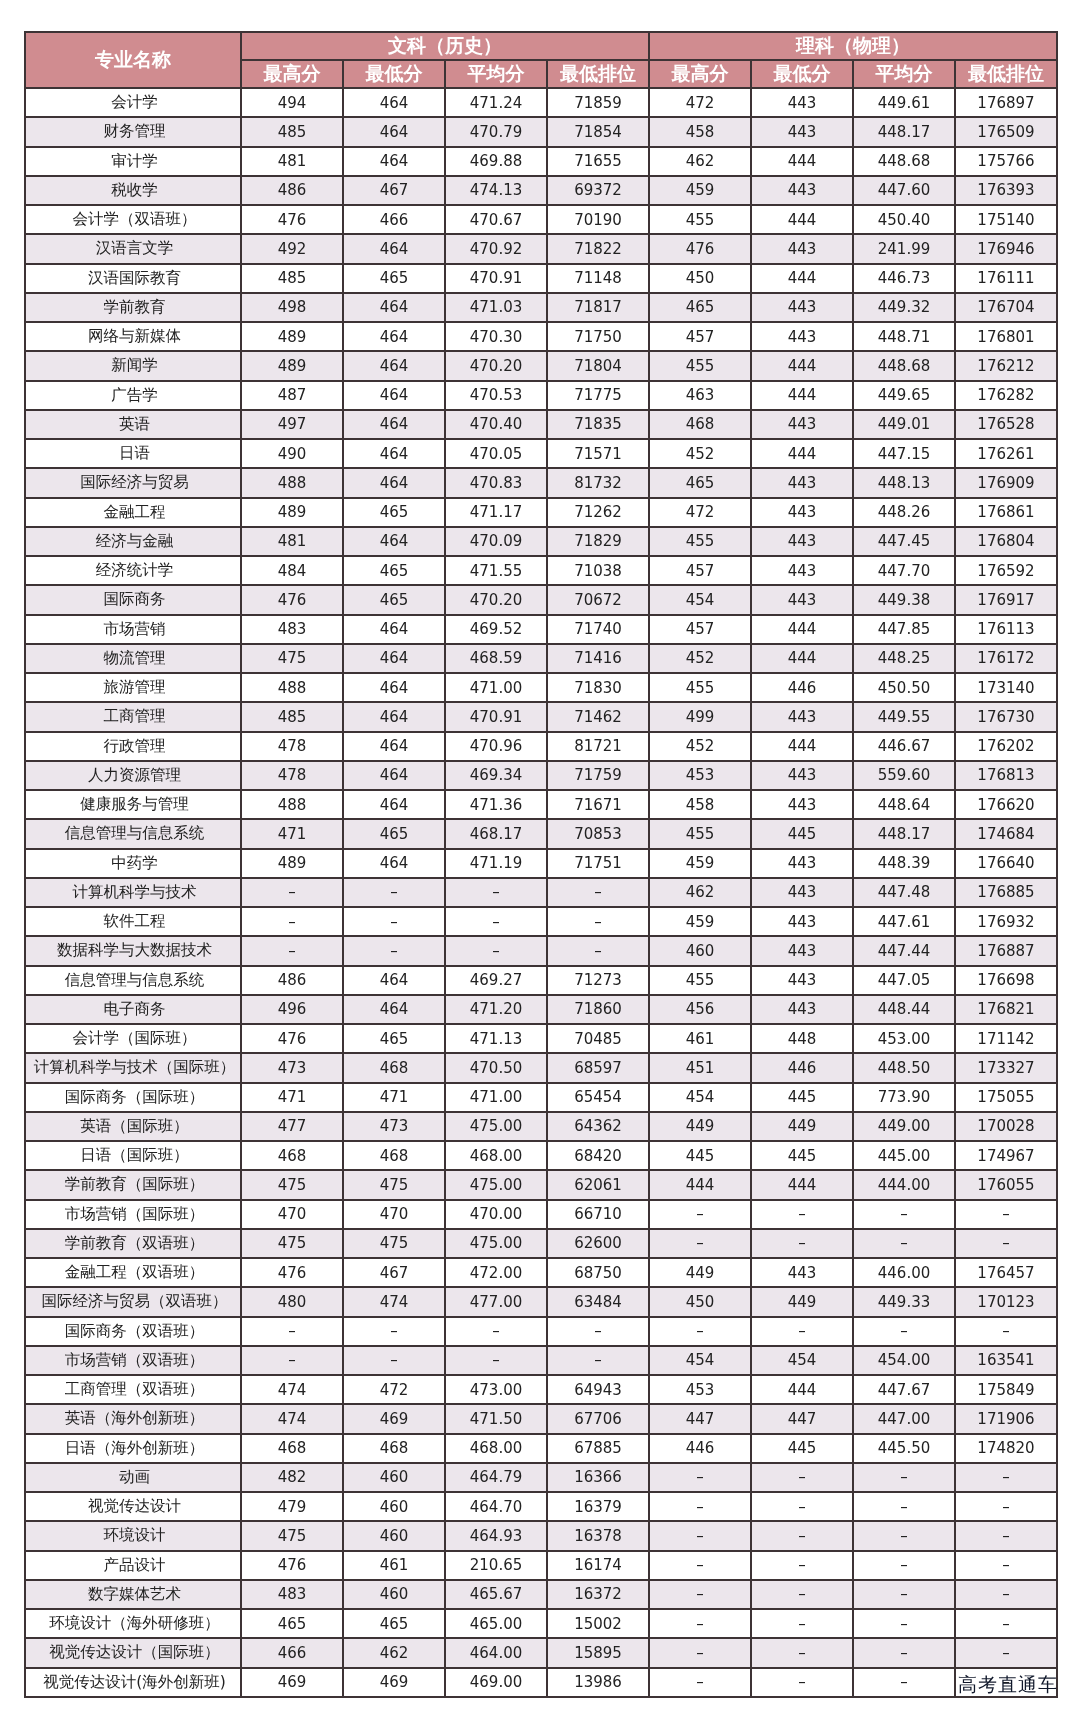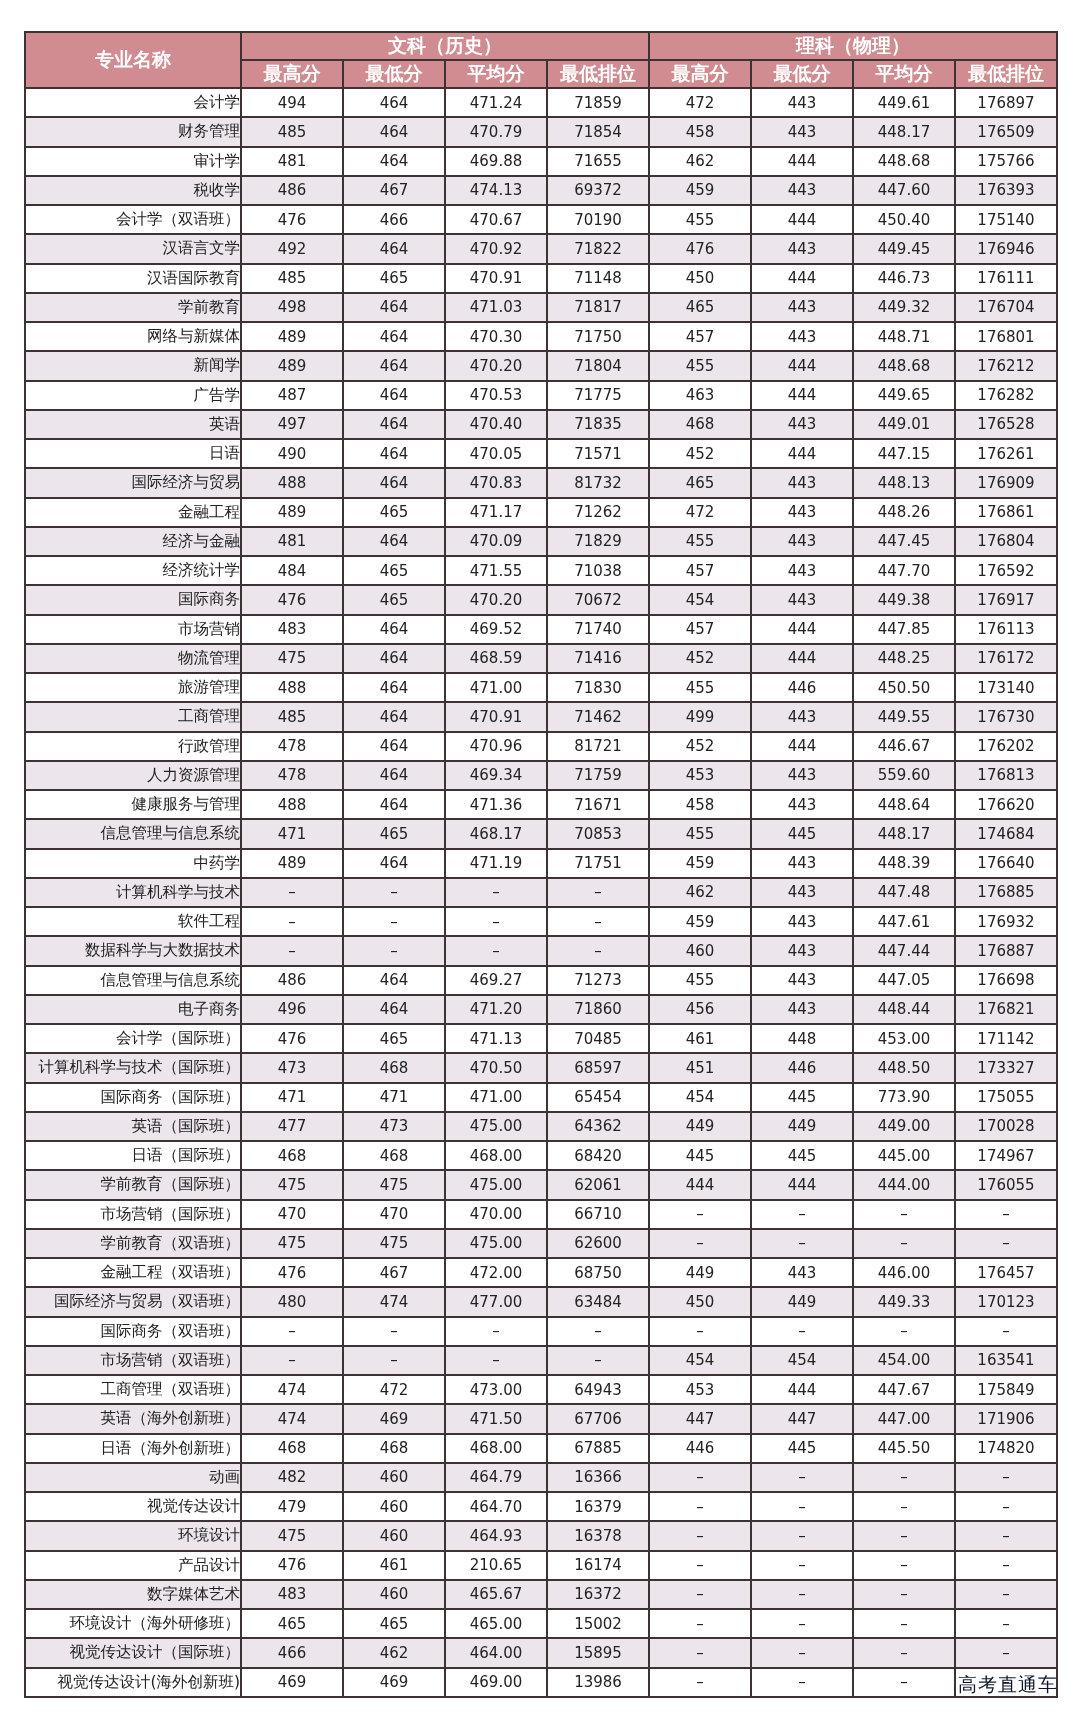--- a/index.html
+++ b/index.html
@@ -8,21 +8,21 @@
   .wrap { position: absolute; left: 24px; top: 31px; width: 976px; }
   table { border-collapse: collapse; width: 1032px; table-layout: fixed; }
   col.c-name { width: 216px; }
   col.c-data { width: 102px; }
   th, td { border: 2px solid #3d3335; padding: 0; overflow: hidden; white-space: nowrap; }
   thead th { background: #d08c90; color: #ffffff; font-weight: bold; text-align: center; }
   thead tr.h1 th { height: 26px; font-size: 19px; }
   thead tr.h2 th { height: 25px; font-size: 19px; margin-left: 19px; }
   thead th.name-h { font-size: 20px; }
   tbody td { height: 27.26px; font-size: 15px; color: #222; text-align: center; }
-  tbody td.name { text-align: right; padding-left: 3px; font-size: 15.5px; }
+  tbody td.name { text-align: center; padding-left: 3px; font-size: 15.5px; }
   tbody tr:nth-child(even) td { background: #ece6ec; }
   tbody tr:nth-child(odd) td { background: #ffffff; }
   .watermark { position: absolute; right: 22px; top: 1672px; font-size: 19px; color: #0f172a;
                letter-spacing: 1px; }
 </style>
 </head>
 <body>
 
 <div class="wrap">
   <table>
@@ -111,21 +111,21 @@
           <td>175140</td>
         </tr>
         <tr>
           <td class="name">汉语言文学</td>
           <td>492</td>
           <td>464</td>
           <td>470.92</td>
           <td>71822</td>
           <td>476</td>
           <td>443</td>
-          <td>449.45</td>
+          <td>241.99</td>
           <td>176946</td>
         </tr>
         <tr>
           <td class="name">汉语国际教育</td>
           <td>485</td>
           <td>465</td>
           <td>470.91</td>
           <td>71148</td>
           <td>450</td>
           <td>444</td>

